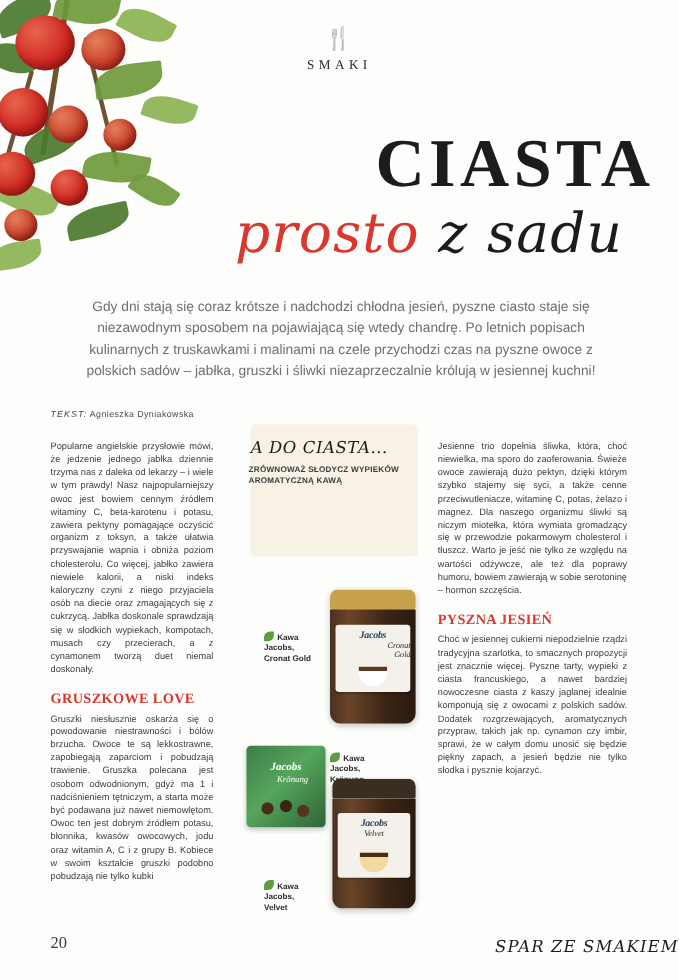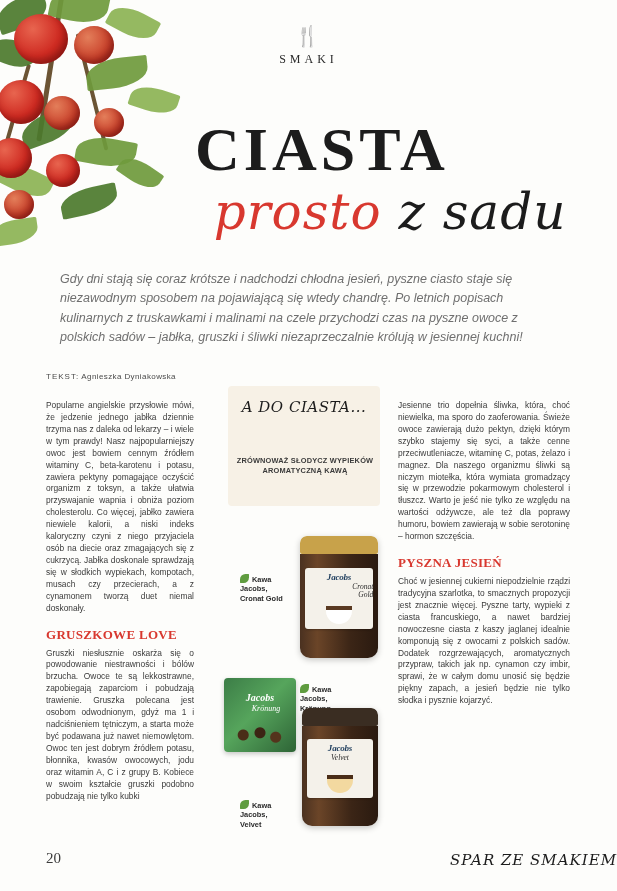--- a/index.html
+++ b/index.html
@@ -68,21 +68,21 @@
     letter-spacing: 4px;
     color: #2b2b2b;
     font-family: "Liberation Serif", serif;
   }
 
   
   .title-main {
     position: absolute;
     left: 195px; top: 118px;
     width: 400px;
-    text-align: left;
+    text-align: right;
     font-family: "Liberation Serif", serif;
     font-weight: bold;
     font-size: 62px;
     letter-spacing: 4px;
     color: #1c1c1c;
     line-height: 1;
   }
   .title-script {
     position: absolute;
     left: 175px; top: 185px;
@@ -97,34 +97,34 @@
   }
   .title-script .dark-word {
     color: #1c1c1c;
   }
 
   
   .lead {
     position: absolute;
     left: 60px; top: 270px;
     width: 500px;
+    text-align: center;
     font-size: 12.5px;
     line-height: 1.55;
     color: #6f6f6f;
     font-family: "Liberation Sans", sans-serif;
-    font-style: italic;
   }
   .byline {
     position: absolute;
     left: 46px; top: 372px;
     font-size: 8px;
     color: #4a4a4a;
     letter-spacing: .4px;
   }
-  .byline .label { letter-spacing: 1px; }
+  .byline .label { letter-spacing: 1px; font-style: italic; }
 
   
   .col {
     position: absolute;
     font-size: 8.4px;
     line-height: 1.42;
     color: #3b3b3b;
     text-align: justify;
   }
   .col-left { left: 46px; top: 400px; width: 148px; }
@@ -154,38 +154,36 @@
     position: absolute;
     left: 14px; top: 0;
     width: 152px; height: 120px;
     background: #f7f1e6;
     border-radius: 4px;
   }
   .promo-title {
     position: absolute;
     left: 14px; top: 12px;
     width: 152px;
-    text-align: center;
     font-family: "DejaVu Serif", serif;
     font-style: italic;
     font-size: 15px;
     color: #1c1c1c;
     letter-spacing: .5px;
   }
   .promo-sub {
     position: absolute;
     left: 12px; top: 36px;
     width: 158px;
-    text-align: center;
+    text-align: left;
     font-size: 7.4px;
     font-weight: bold;
     color: #3b3b3b;
     line-height: 1.35;
     letter-spacing: .2px;
-    margin-top: 34px;
   }
 
   
   .spar-logo {
     position: absolute;
     left: 16px; top: 62px;
     width: 72px; height: 72px;
     background: #d81f26;
     border-radius: 50%;
     box-shadow: 0 1px 3px rgba(0,0,0,.18);

